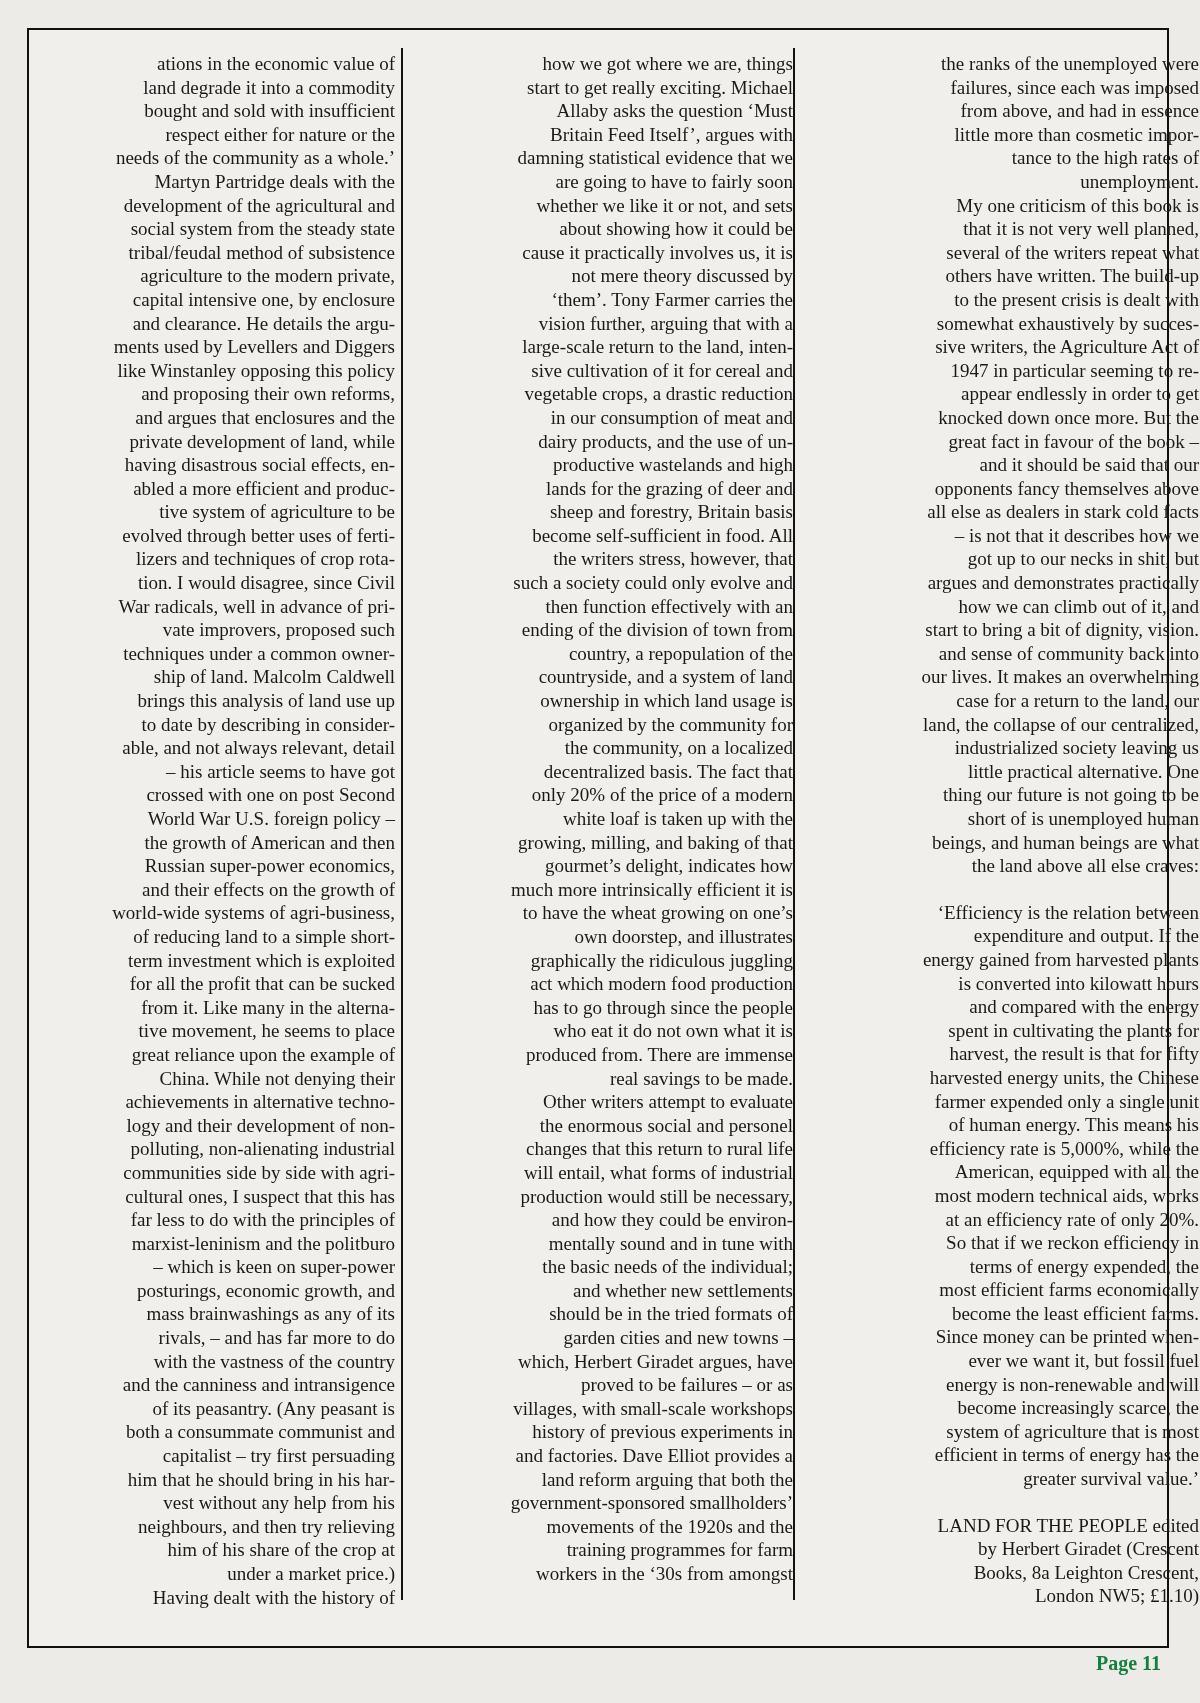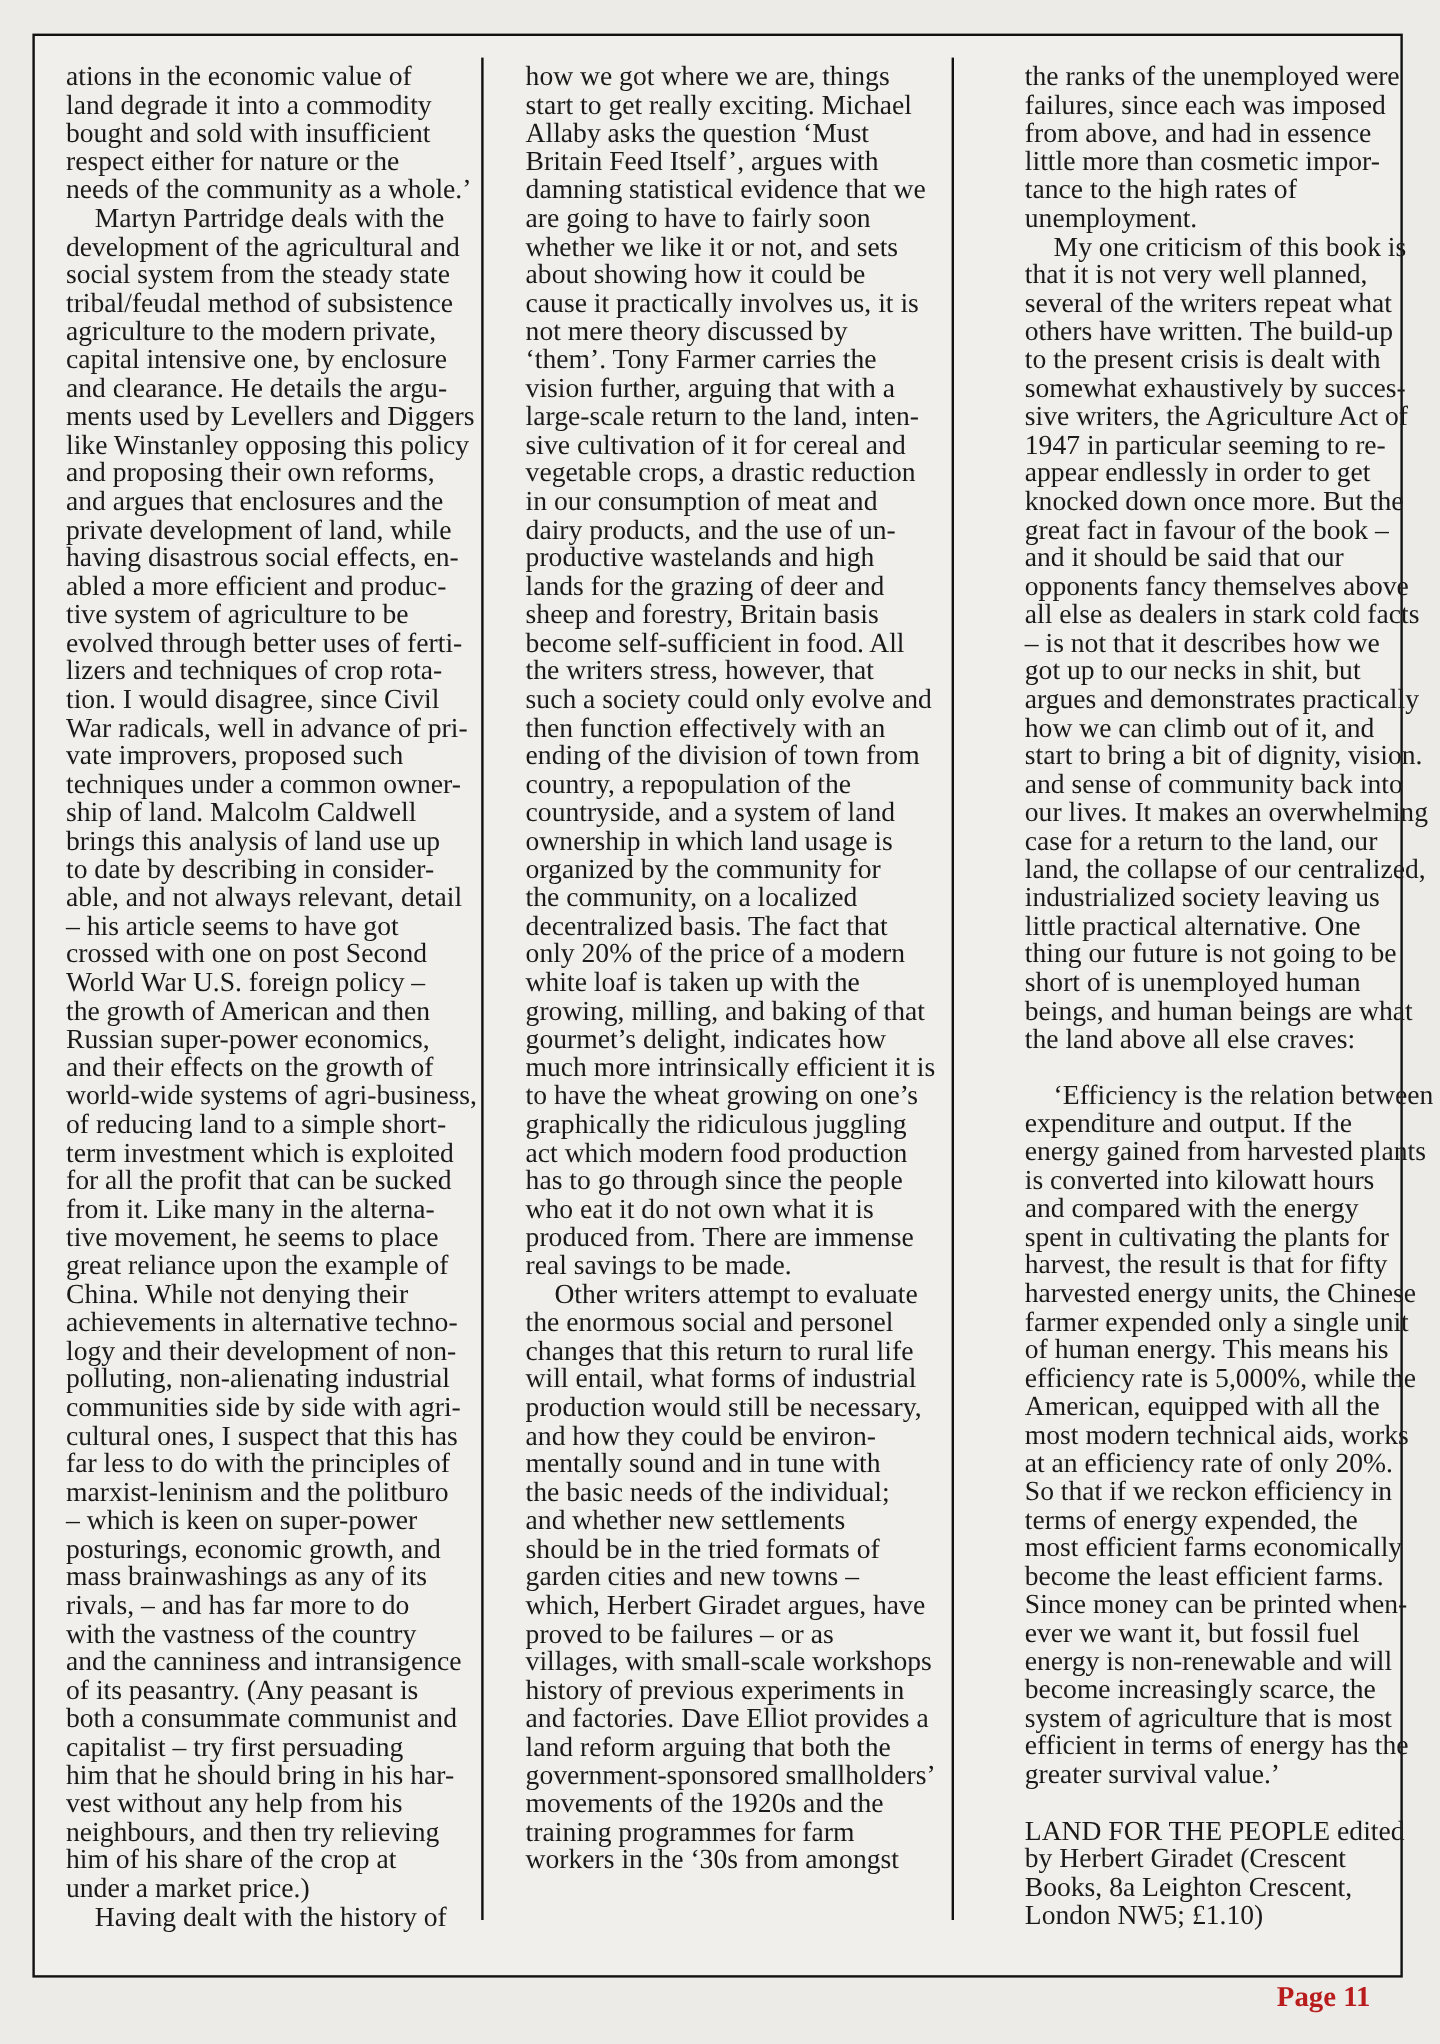--- a/index.html
+++ b/index.html
@@ -25,40 +25,40 @@
   .rule {
     position: absolute;
     width: 2px;
     background: #111;
   }
   .rule.r1 { left: 401px; top: 48px; height: 1552px; }
   .rule.r2 { left: 793px; top: 48px; height: 1552px; }
   .col {
     position: absolute;
     top: 52px;
-    font-size: 23px;
+    font-size: 19px;
     line-height: 23.6px;
-    text-align: left;
+    text-align: right;
     white-space: nowrap;
   }
   .col.c1 { left: 55px; width: 340px; }
   .col.c2 { left: 438px; width: 355px; }
   .col.c3 { left: 854px; width: 345px; }
   .col .line { display: block; }
   .col .indent { padding-left: 24px; }
   .col .gap { display: block; height: 23px; }
   .col .ital { }
   .page-number {
     position: absolute;
-    left: 1064px;
+    left: 1096px;
     top: 1652px;
     font-family: "Liberation Serif", "DejaVu Serif", serif;
     font-weight: bold;
-    font-size: 24px;
-    color: #b91c1c;
+    font-size: 20px;
+    color: #15803d;
   }
 </style>
 </head>
 <body>
 
 <div class="frame"></div>
 <div class="rule r1"></div>
 <div class="rule r2"></div>
 
 <div class="col c1">
@@ -161,20 +161,21 @@
   <span class="line">ownership in which land usage is</span>
   <span class="line">organized by the community for</span>
   <span class="line">the community, on a localized</span>
   <span class="line">decentralized basis. The fact that</span>
   <span class="line">only 20% of the price of a modern</span>
   <span class="line">white loaf is taken up with the</span>
   <span class="line">growing, milling, and baking of that</span>
   <span class="line">gourmet’s delight, indicates how</span>
   <span class="line">much more intrinsically efficient it is</span>
   <span class="line">to have the wheat growing on one’s</span>
+  <span class="line">own doorstep, and illustrates</span>
   <span class="line">graphically the ridiculous juggling</span>
   <span class="line">act which modern food production</span>
   <span class="line">has to go through since the people</span>
   <span class="line">who eat it do not own what it is</span>
   <span class="line">produced from. There are immense</span>
   <span class="line">real savings to be made.</span>
   <span class="line indent">Other writers attempt to evaluate</span>
   <span class="line">the enormous social and personel</span>
   <span class="line">changes that this return to rural life</span>
   <span class="line">will entail, what forms of industrial</span>

